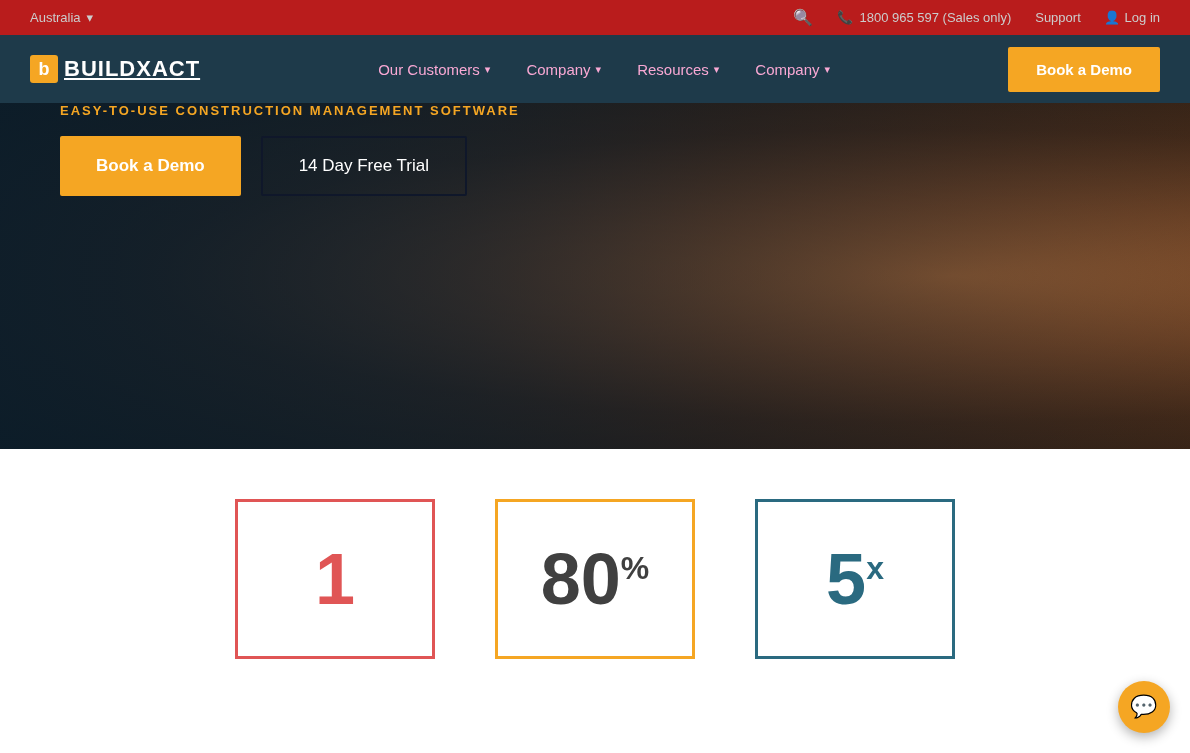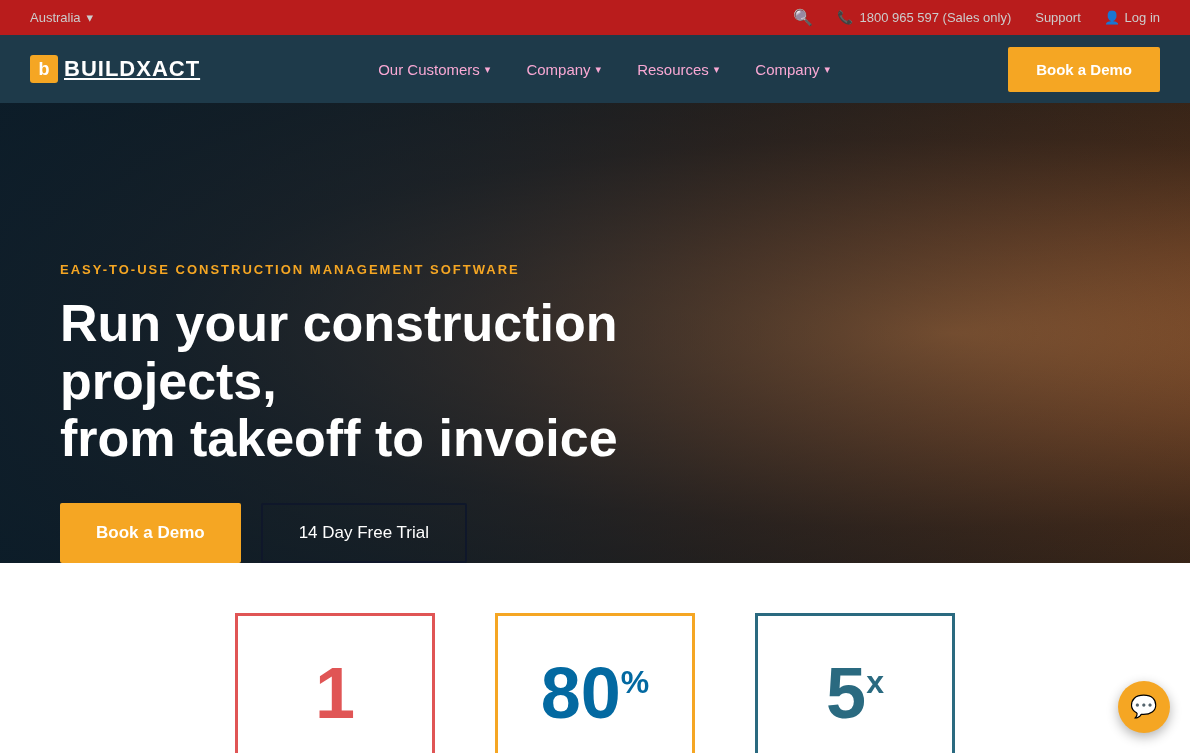--- a/index.html
+++ b/index.html
@@ -64,24 +64,24 @@
       font-weight: 700;
       cursor: pointer;
       border-radius: 2px;
       white-space: nowrap;
     }
 
     
     .hero {
       position: relative;
       width: 100%;
-      height: 460px;
+      height: 346px;
       overflow: hidden;
       display: flex;
-      align-items: flex-end;
+      align-items: flex-start;
     }
     .hero-bg {
       position: absolute; inset: 0;
       background: linear-gradient(
         to right,
         rgba(10,30,45,0.85) 0%,
         rgba(10,30,45,0.6) 40%,
         rgba(10,30,45,0.1) 100%
       );
       z-index: 1;
@@ -163,21 +163,21 @@
     }
     .stat-card.red { border-color: #e05555; }
     .stat-card.yellow { border-color: #f5a623; }
     .stat-card.teal { border-color: #2a6a80; }
     .stat-number {
       font-size: 72px;
       font-weight: 900;
       line-height: 1;
     }
     .stat-number.red { color: #e05555; }
-    .stat-number.yellow { color: #0369a1; }
+    .stat-number.yellow { color: #404040; }
     .stat-number.teal { color: #2a6a80; text-align: center; }
     .stat-sup { font-size: 32px; font-weight: 700; vertical-align: super; }
 
     
     .revain-badge {
       position: fixed;
       bottom: 20px;
       right: 20px;
       background: #f5a623;
       border-radius: 50%;
@@ -235,24 +235,20 @@
   </div>
   <button class="book-demo-btn">Book a Demo</button>
 </nav>
 
 <section class="hero">
   <div class="hero-img-bg"></div>
   <div class="hero-img-overlay"></div>
   <div class="hero-bg"></div>
   <div class="hero-content">
     <p class="hero-tagline">EASY-TO-USE CONSTRUCTION MANAGEMENT SOFTWARE</p>
-    <h1 class="hero-title">
-      <span>Run your construction projects,</span><br>
-      <span>from takeoff to invoice</span>
-    </h1>
     <div class="hero-buttons">
       <button class="btn-primary">Book a Demo</button>
       <button class="btn-secondary">14 Day Free Trial</button>
     </div>
   </div>
 </section>
 
 <section class="stats-section">
   <div class="stat-card red">
     <span class="stat-number red">

